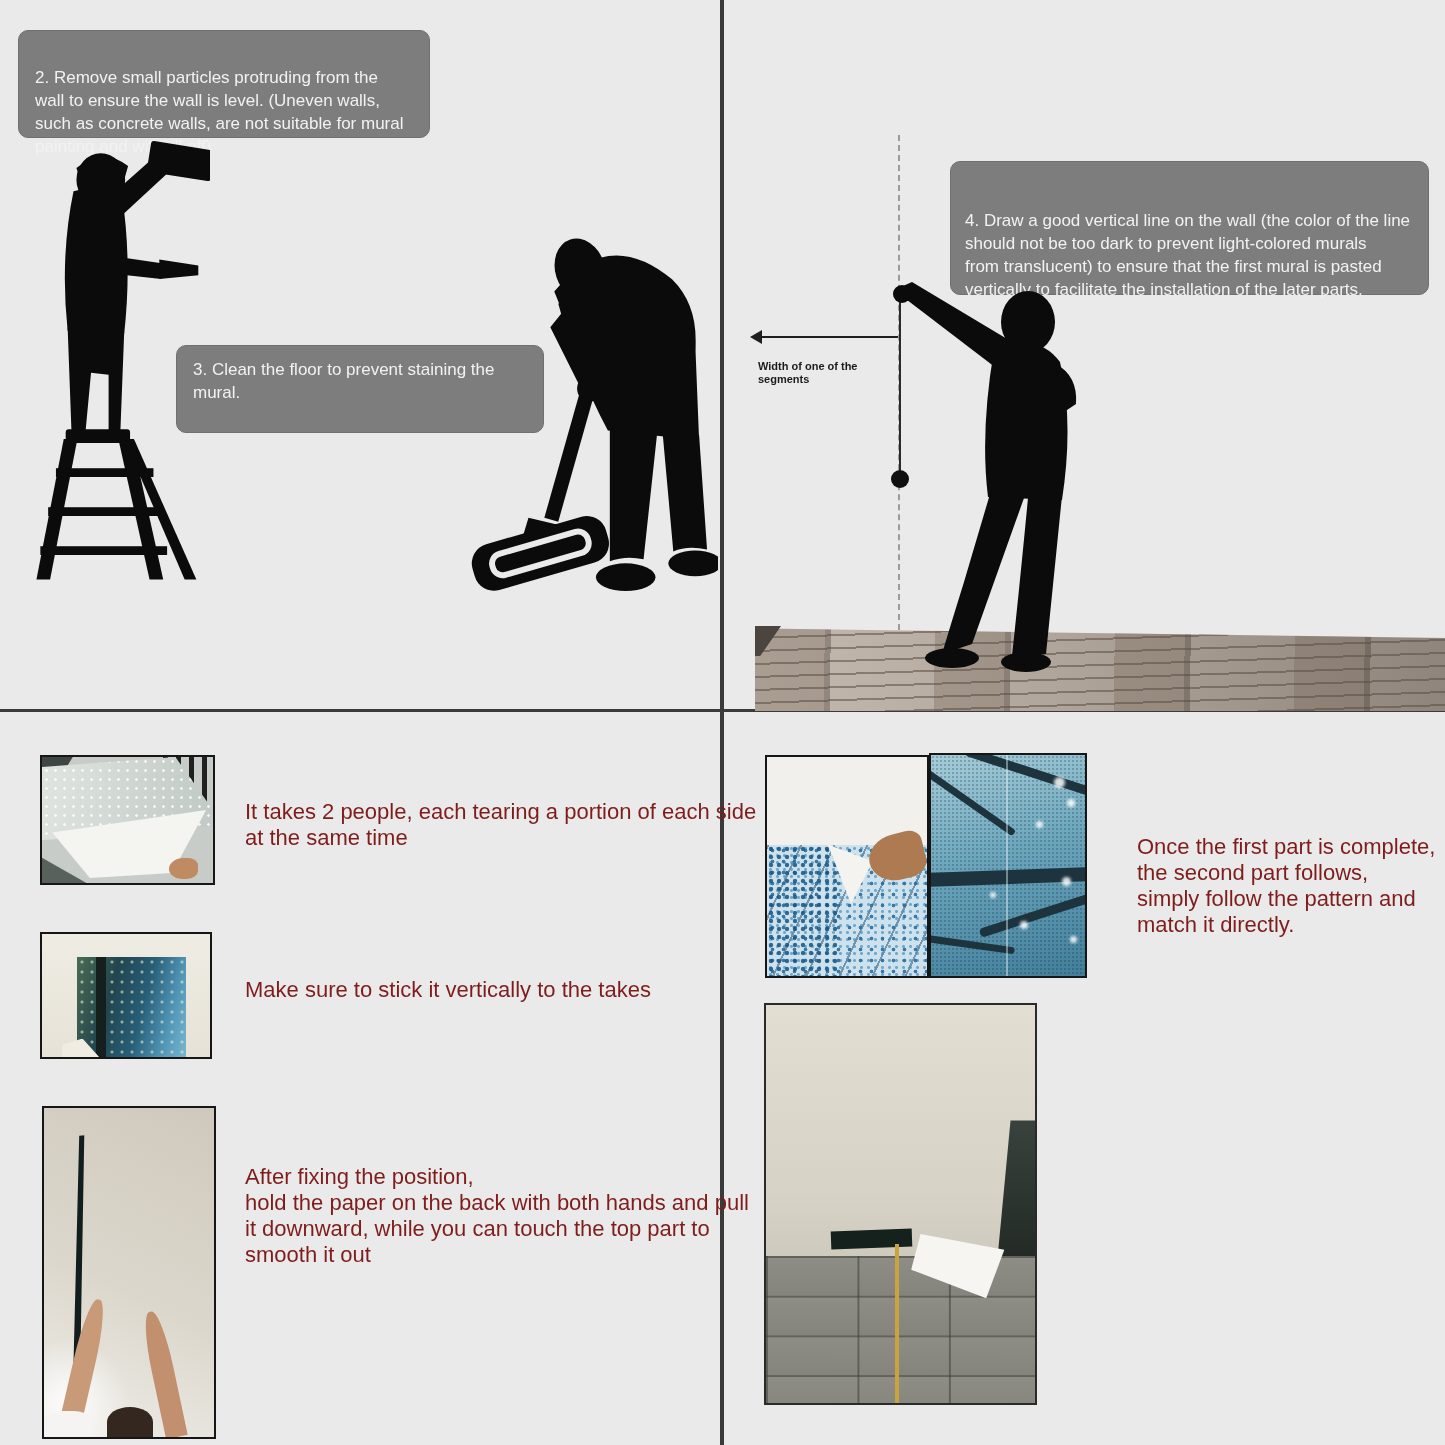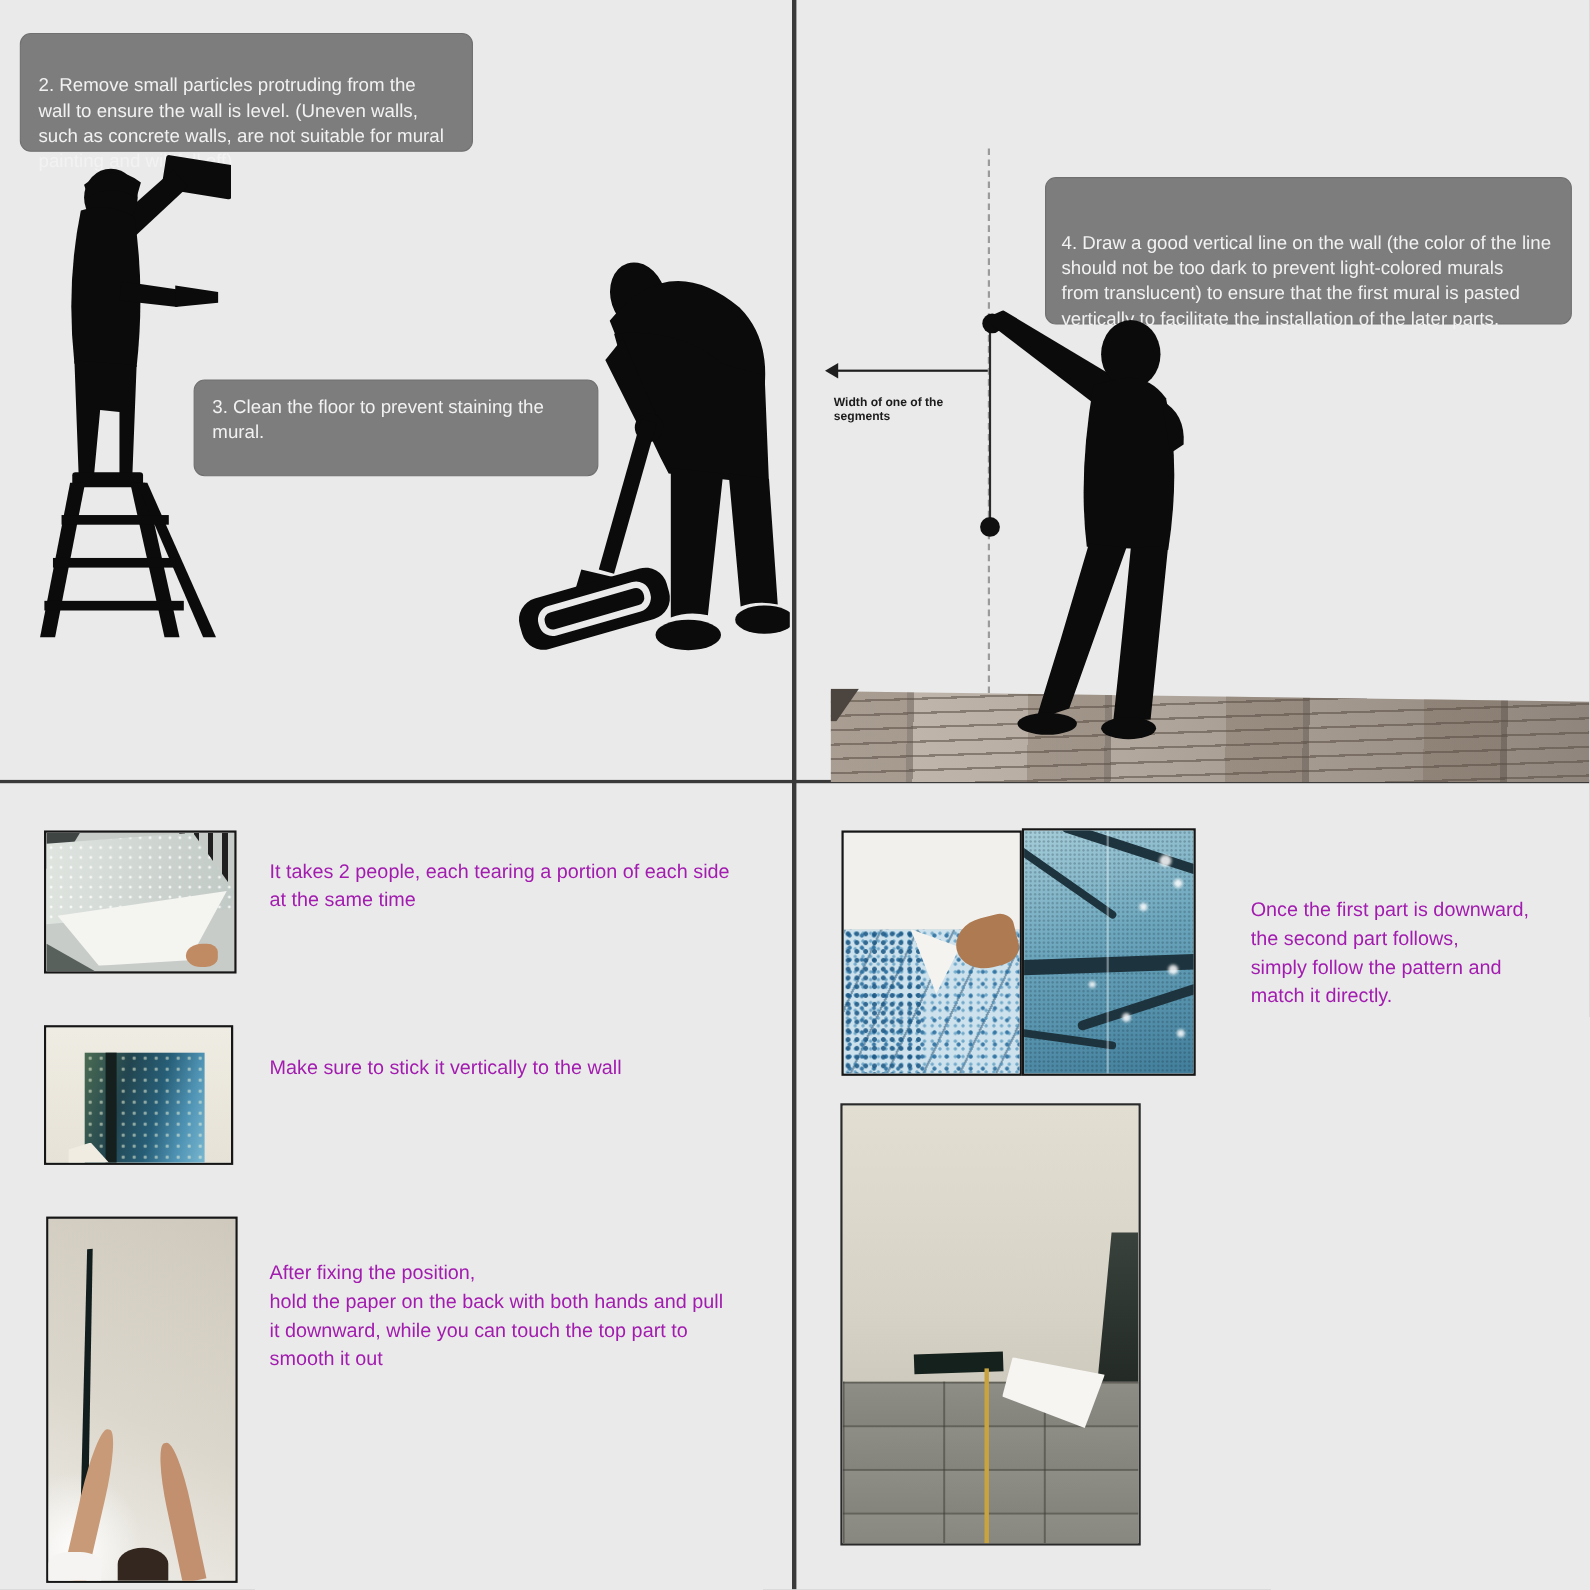--- a/index.html
+++ b/index.html
@@ -42,21 +42,21 @@
     left:755px;top:624px;width:690px;height:87px;z-index:1;
     background:
       repeating-linear-gradient(178deg, rgba(90,78,68,0.55) 0 2px, rgba(0,0,0,0) 2px 13px),
       repeating-linear-gradient(91deg, rgba(120,105,92,0.35) 0 70px, rgba(60,50,44,0.35) 70px 76px, rgba(0,0,0,0) 76px 180px),
       linear-gradient(90deg,#c4bab0 0%,#b4aaa0 35%,#a1968c 70%,#8f857c 100%);
     clip-path:polygon(0 5%,100% 16%,100% 100%,0 100%);
   }
   .wood-floor-smudge{left:755px;top:626px;width:26px;height:30px;background:#4c443e;clip-path:polygon(0 0,100% 0,20% 100%,0 100%);z-index:1;}
 
   
-  .bodytext{font-size:18px;line-height:26px;color:#a21caf;}
+  .bodytext{font-size:22px;line-height:26px;color:#7f1d1d;margin-top:20px;}
 
   
   .photo{border:2px solid #161616;box-sizing:border-box;overflow:hidden;background:#cdd0cc;}
   .photo > div{position:absolute;}
 
   .photo-1{left:40px;top:755px;width:175px;height:130px;}
   .photo-2{left:40px;top:932px;width:172px;height:127px;}
   .photo-3{left:42px;top:1106px;width:174px;height:333px;}
   .photo-4{left:765px;top:755px;width:164px;height:223px;}
   .photo-5{left:929px;top:753px;width:158px;height:225px;}
@@ -253,21 +253,21 @@
   </div>
   <div class="abs bodytext preline" style="left:245px;top:779px;">It takes 2 people, each tearing a portion of each side
 at the same time</div>
 
   <div class="abs photo photo-2">
     <div class="p2-wall"></div>
     <div class="p2-mural"></div>
     <div class="p2-trunk"></div>
     <div class="p2-corner"></div>
   </div>
-  <div class="abs bodytext" style="left:245px;top:957px;">Make sure to stick it vertically to the wall</div>
+  <div class="abs bodytext" style="left:245px;top:957px;">Make sure to stick it vertically to the takes</div>
 
   <div class="abs photo photo-3">
     <div class="p3-base"></div>
     <div class="p3-glow"></div>
     <div class="p3-mural">
       <div class="p3-forest"></div>
       <div class="p3-trunk"></div>
       <div class="p3-edge"></div>
     </div>
     <div class="p3-arm-l"></div>
@@ -297,21 +297,21 @@
     <div class="branch" style="top:84%;left:-5%;width:60%;height:7px;transform:rotate(8deg);"></div>
     <div class="bokeh" style="position:absolute;top:10%;left:80%;width:11px;height:11px;"></div>
     <div class="bokeh" style="position:absolute;top:20%;left:88%;width:8px;height:8px;"></div>
     <div class="bokeh" style="position:absolute;top:30%;left:68%;width:7px;height:7px;"></div>
     <div class="bokeh" style="position:absolute;top:55%;left:85%;width:9px;height:9px;"></div>
     <div class="bokeh" style="position:absolute;top:75%;left:58%;width:8px;height:8px;"></div>
     <div class="bokeh" style="position:absolute;top:82%;left:90%;width:7px;height:7px;"></div>
     <div class="bokeh" style="position:absolute;top:62%;left:38%;width:6px;height:6px;"></div>
     <div class="p5-seam"></div>
   </div>
-  <div class="abs bodytext preline" style="left:1137px;top:814px;">Once the first part is downward,
+  <div class="abs bodytext preline" style="left:1137px;top:814px;">Once the first part is complete,
 the second part follows,
 simply follow the pattern and
 match it directly.</div>
 
   <div class="abs photo photo-6">
     <div class="p6-wall"></div>
     <div class="p6-door"></div>
     <div class="p6-mural">
       <div class="p6-forest"></div>
       <div class="p6-shade"></div>

